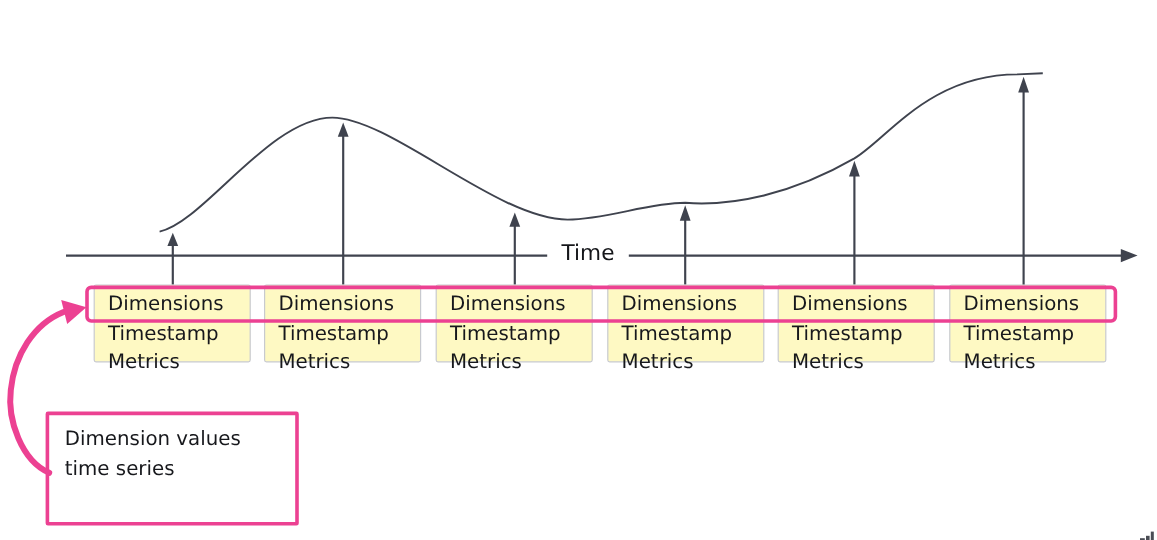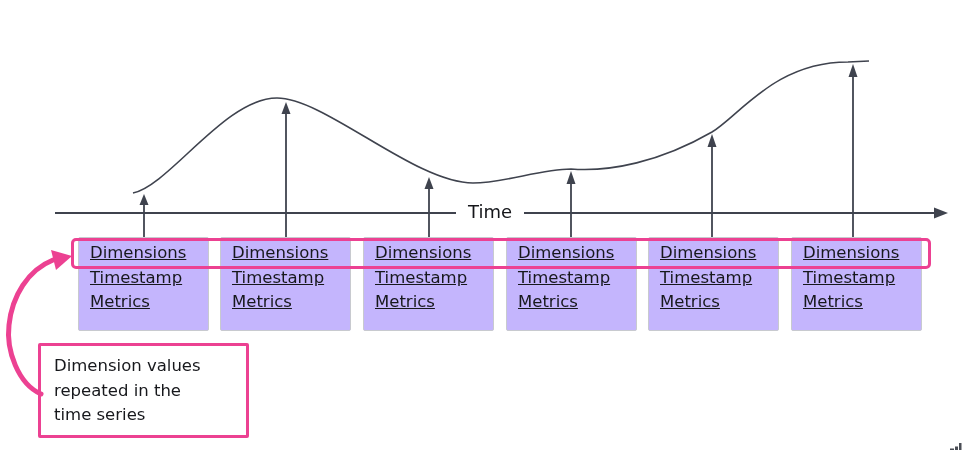--- a/index.html
+++ b/index.html
@@ -15,25 +15,24 @@
   }
   
   #vector-layer{position:absolute;left:0;top:0;width:964px;height:450px;z-index:4;pointer-events:none;}
   .stroke-ink{stroke:var(--ink);fill:none;}
   .fill-ink{fill:var(--ink);stroke:none;}
   .stroke-pink{stroke:var(--accent-pink);fill:none;}
   .fill-pink{fill:var(--accent-pink);stroke:none;}
 
   
   .record-box{
-    position:absolute;top:237px;width:131px;height:94px;box-sizing:border-box;
-    background:#c4b5fd;border:1.5px solid var(--box-border);border-radius:2px;
+    position:absolute;top:237px;width:131px;height:65px;box-sizing:border-box;
+    background:#fef9c3;border:1.5px solid var(--box-border);border-radius:2px;
     padding:3px 0 0 11px;font-size:16.5px;line-height:24.5px;color:var(--text);
     z-index:1;
-    text-decoration:underline;
   }
   .record-line{display:block;white-space:nowrap;}
 
   
   #dimensions-highlight{
     position:absolute;left:71px;top:238px;width:860px;height:31px;box-sizing:border-box;
     border:3.5px solid var(--accent-pink);border-radius:5px;background:transparent;z-index:3;
   }
 
   
@@ -137,17 +136,16 @@
   <div class="record-box" style="left:791px">
     <span class="record-line">Dimensions</span>
     <span class="record-line">Timestamp</span>
     <span class="record-line">Metrics</span>
   </div>
 
   <div id="dimensions-highlight"></div>
 
   <div id="callout">
     <span class="callout-line">Dimension values</span>
-    <span class="callout-line">repeated in the</span>
     <span class="callout-line">time series</span>
   </div>
 
 </div>
 
 </body></html>

